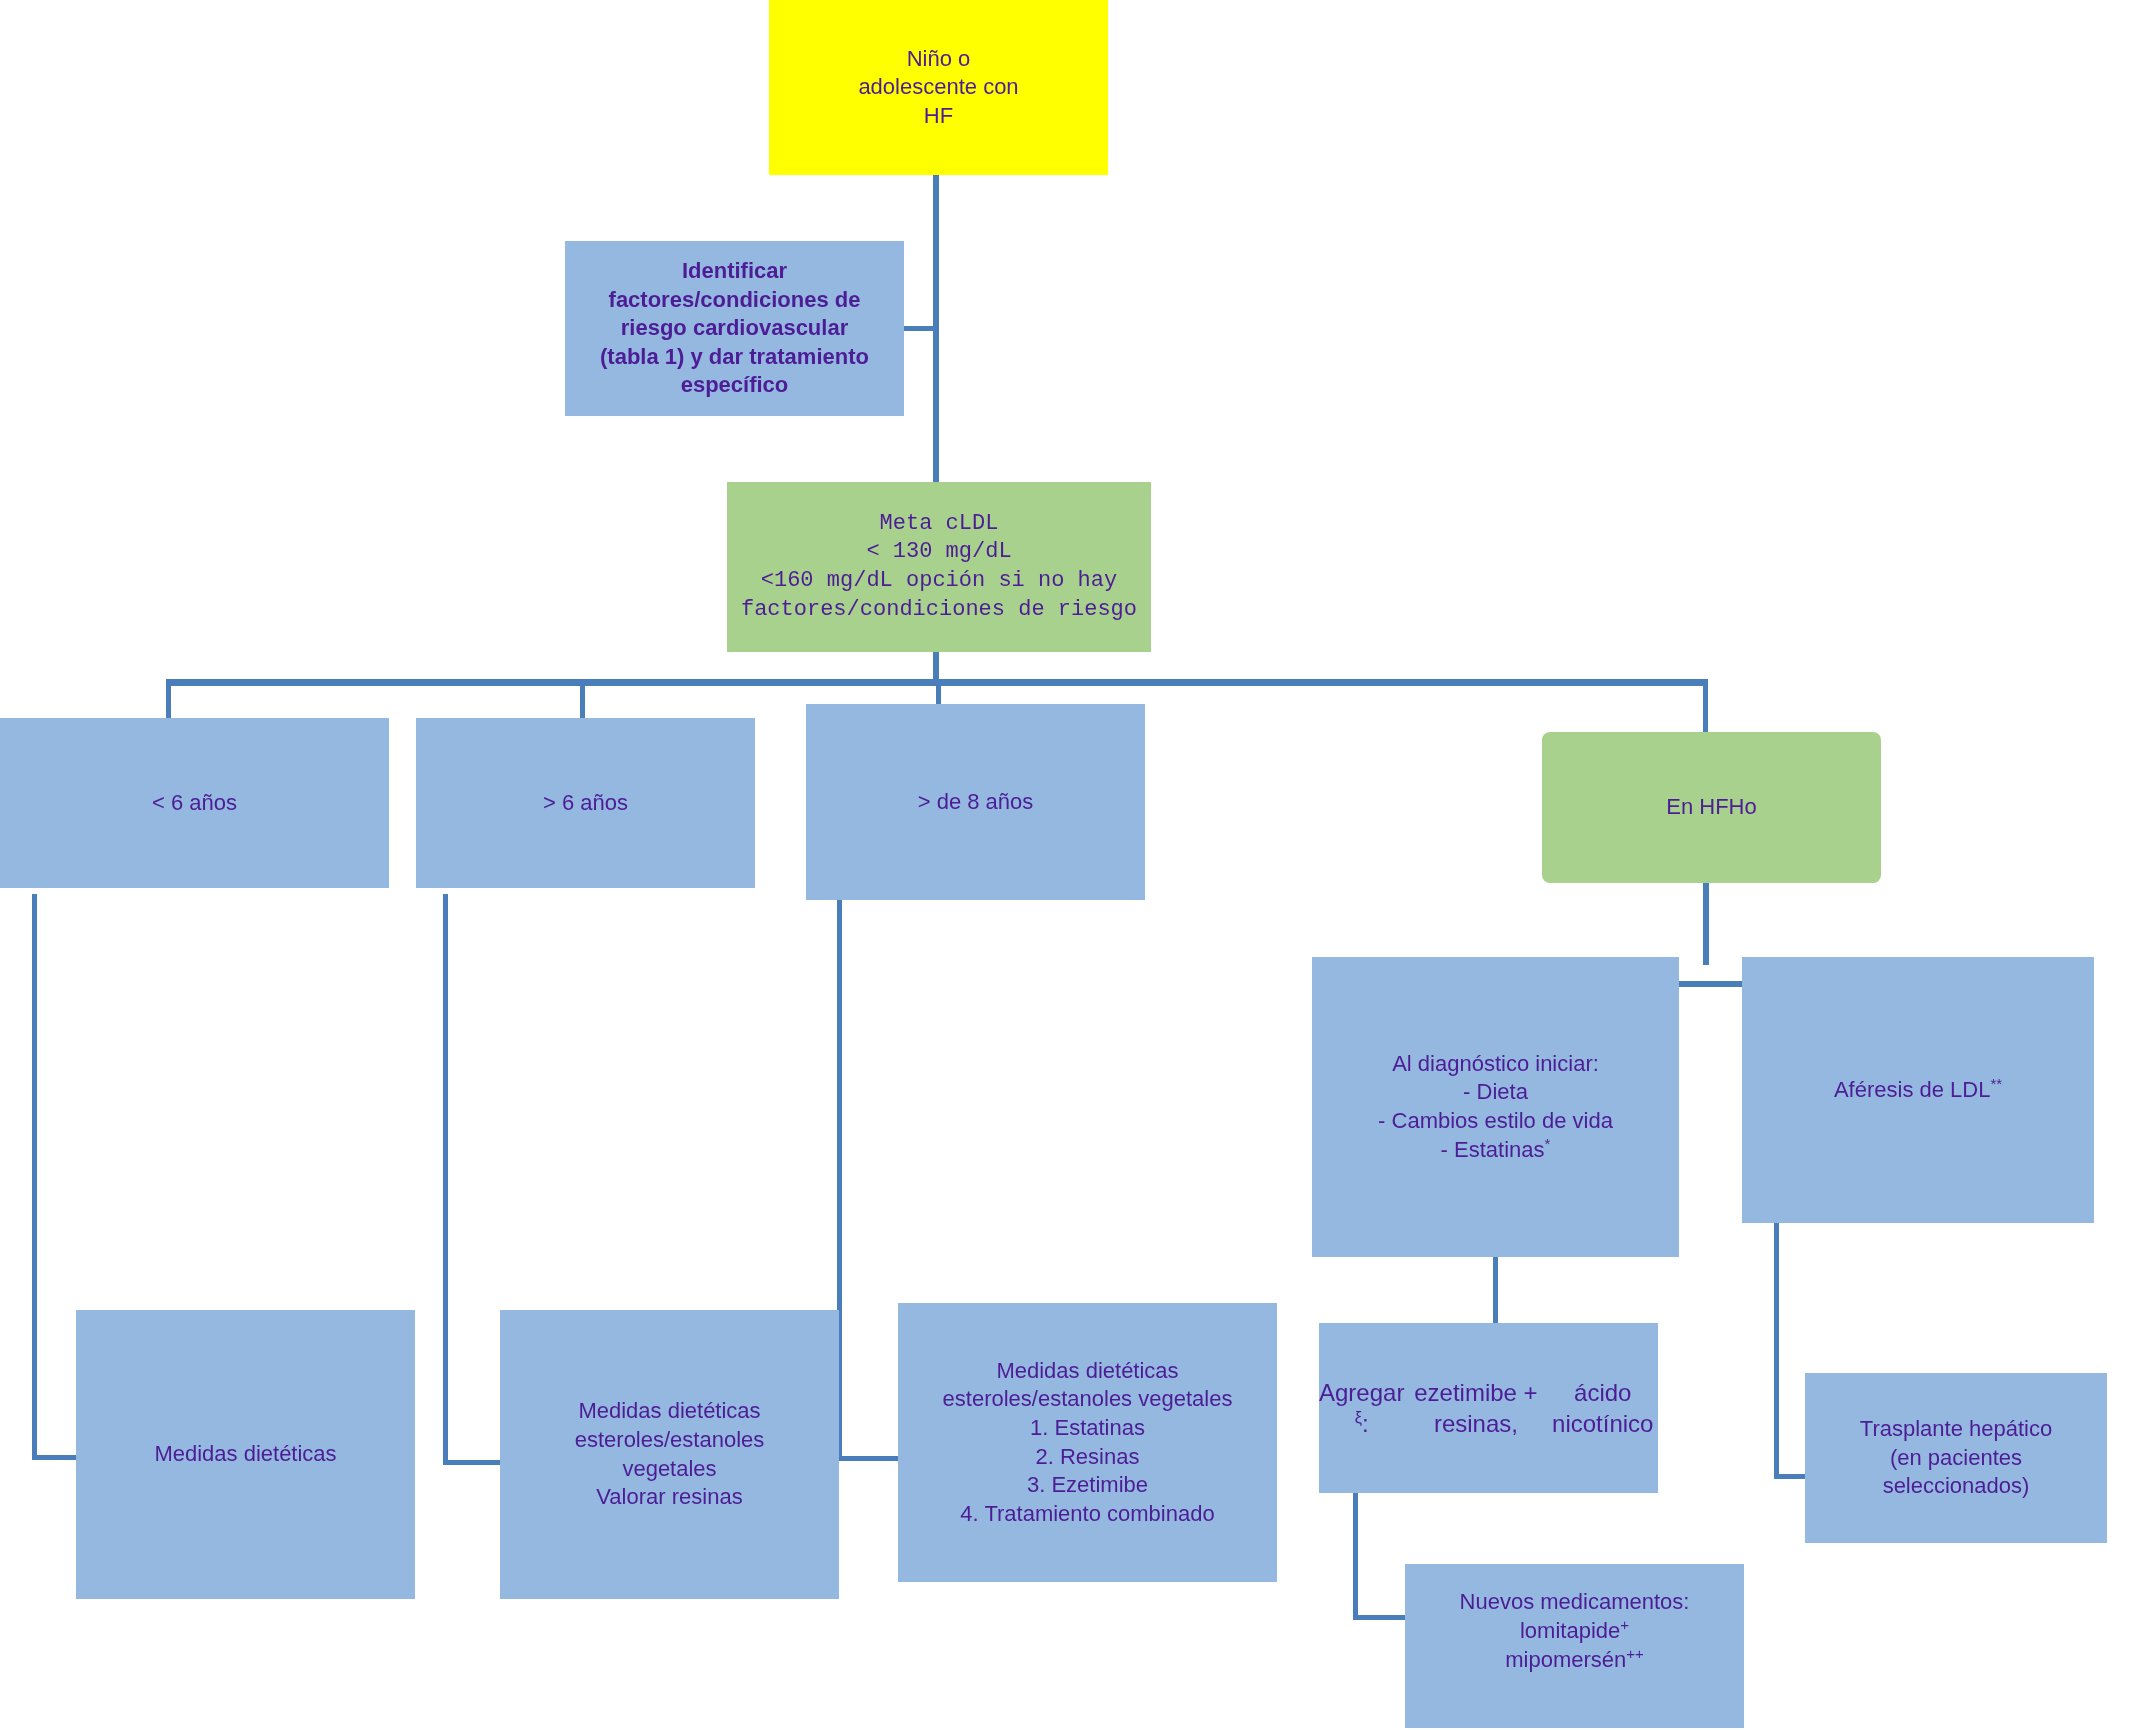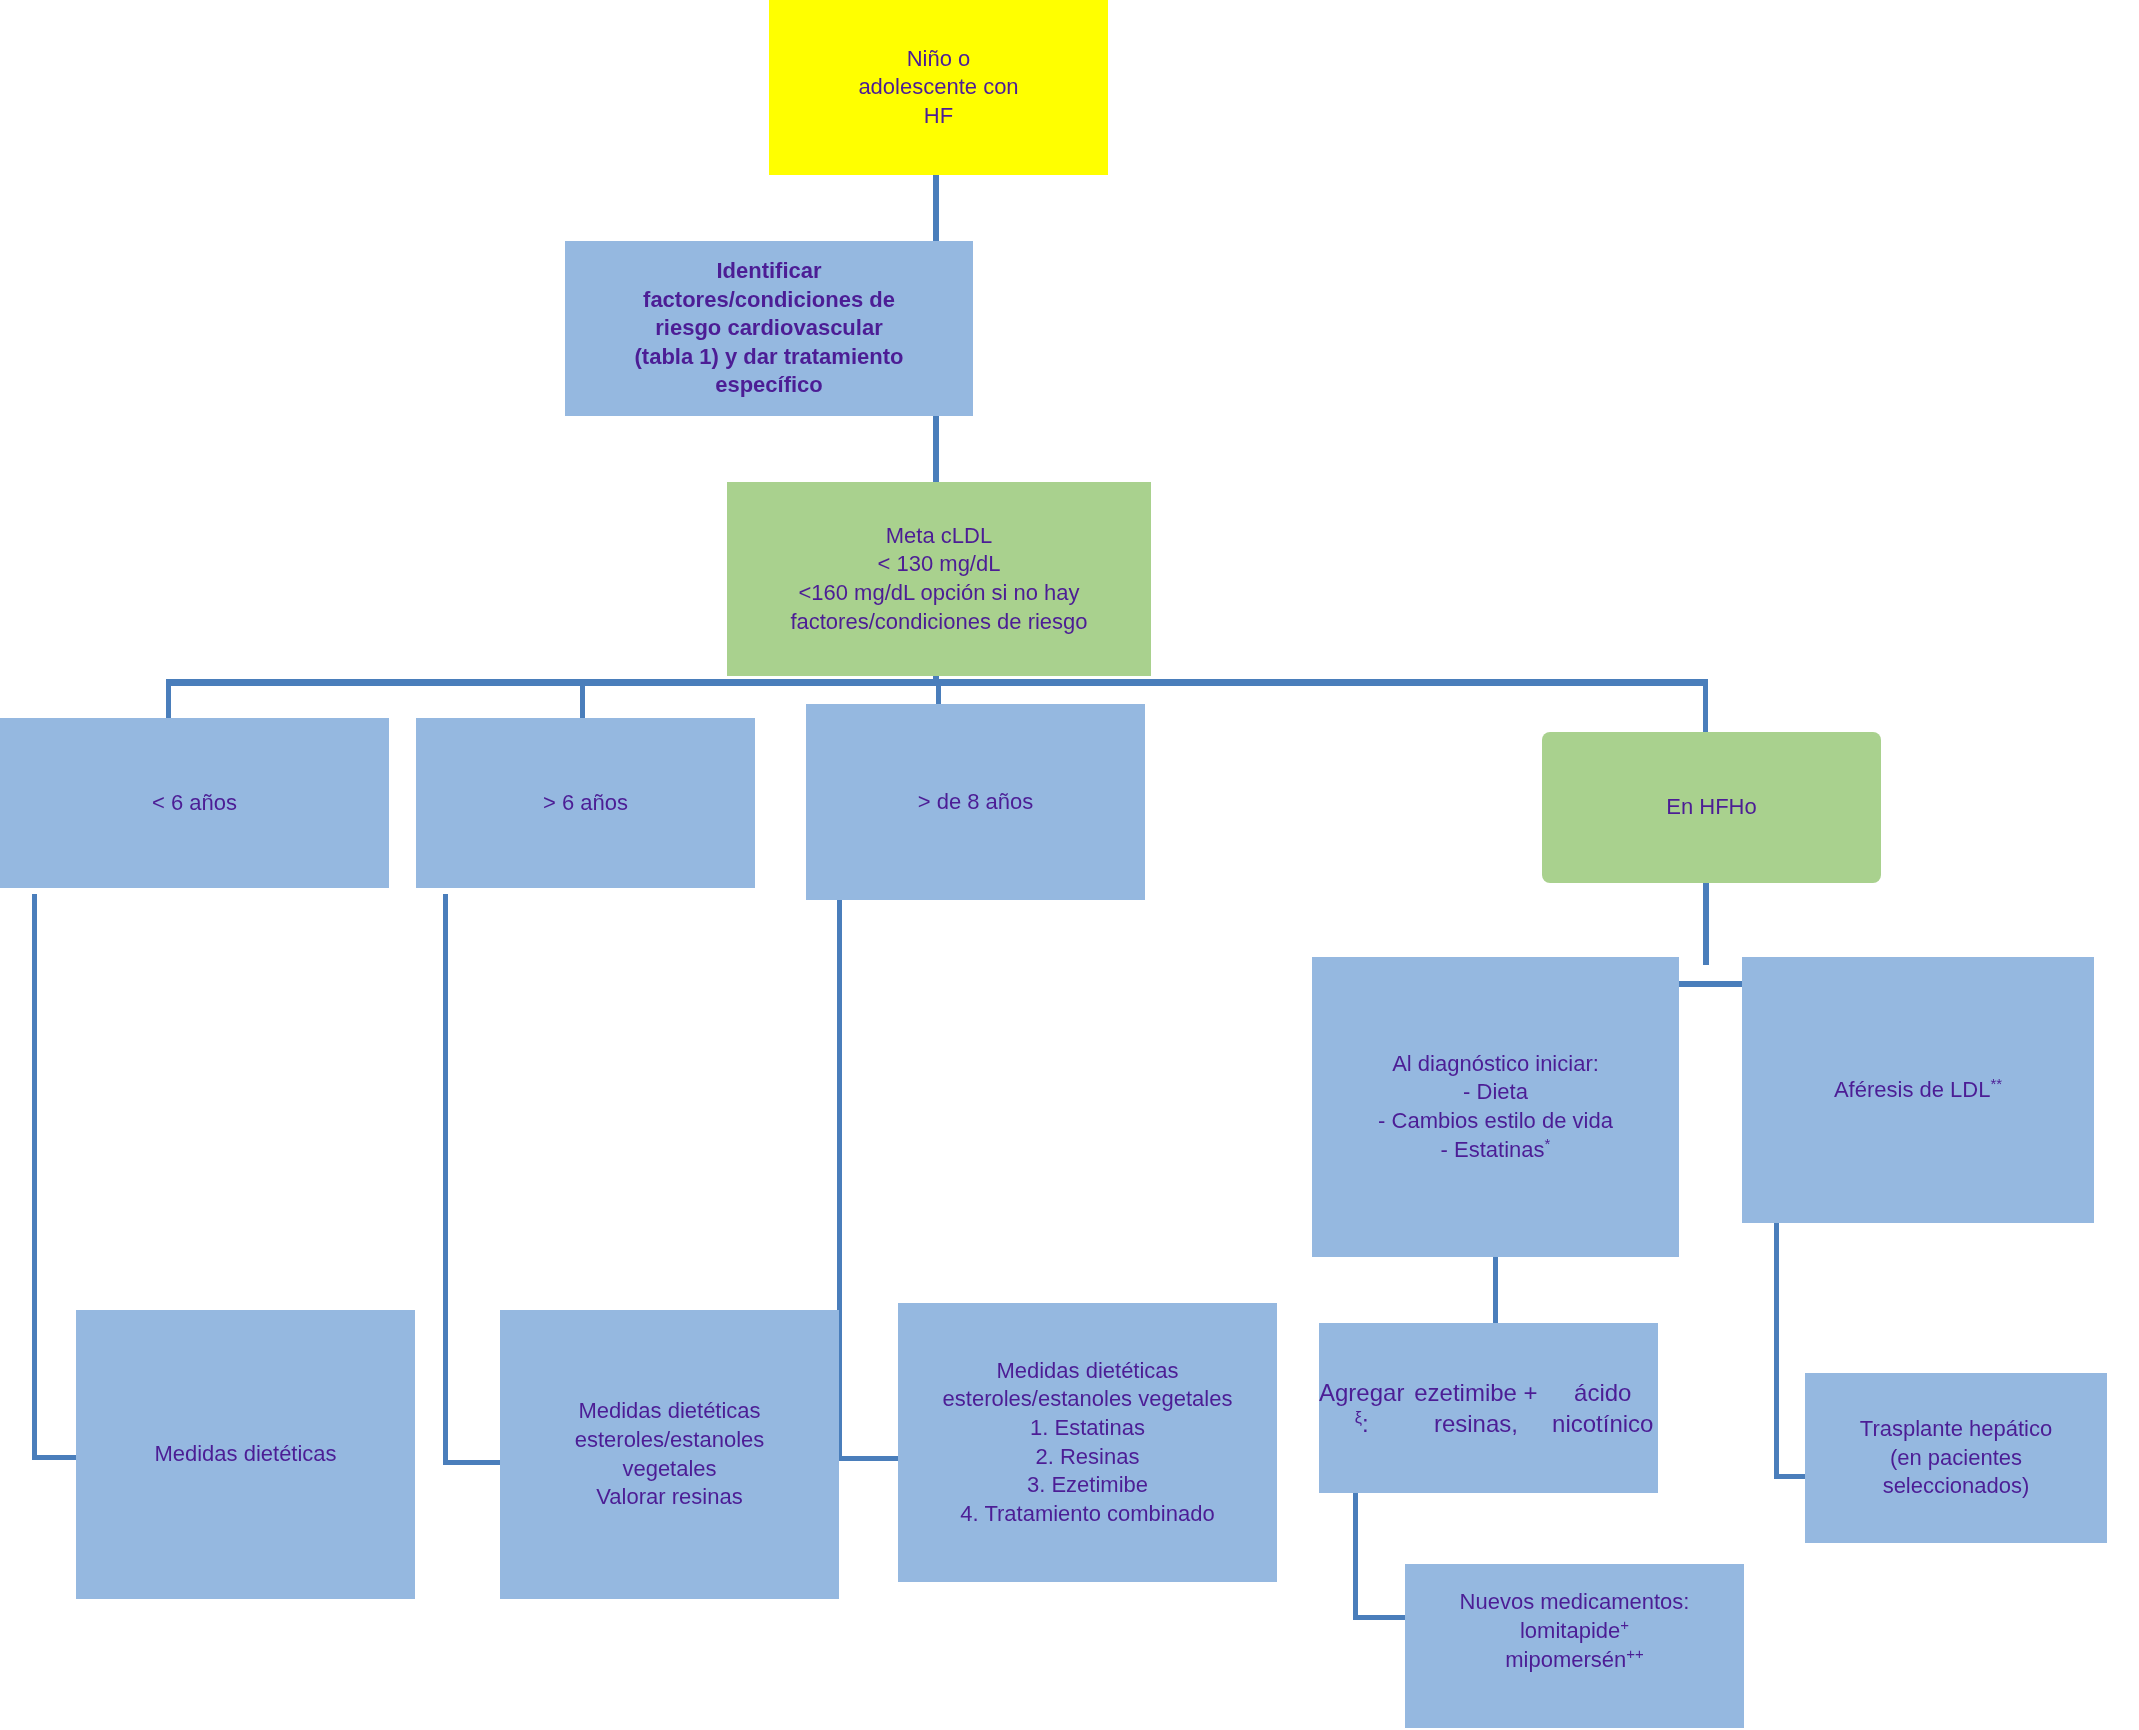--- a/index.html
+++ b/index.html
@@ -52,29 +52,29 @@
 
   <div class="conn" style="left:1774px;top:1223px;width:5.1px;height:256px;"></div>
   <div class="conn" style="left:1774px;top:1474px;width:31px;height:5.1px;"></div>
 
   <div class="node yellow" style="left:769px;top:0px;width:339px;height:175px;font-size:22px;">
     <span class="txt">Niño o
 adolescente con
 HF</span>
   </div>
 
-  <div class="node blue" style="left:565px;top:241px;width:408px;height:175px;font-size:22px;font-weight:bold;">
+  <div class="node blue" style="left:565px;top:241px;width:339px;height:175px;font-size:22px;font-weight:bold;">
     <span class="txt">Identificar
 factores/condiciones de
 riesgo cardiovascular
 (tabla 1) y dar tratamiento
 específico</span>
   </div>
 
-  <div class="node green" style="left:727px;top:482px;width:424px;height:194px;font-size:22px;">
+  <div class="node green" style="left:727px;top:482px;width:424px;height:170px;font-size:22px;font-family:Liberation Mono, monospace;">
     <span class="txt">Meta cLDL
 &lt; 130 mg/dL
 &lt;160 mg/dL opción si no hay
 factores/condiciones de riesgo</span>
   </div>
 
   <div class="node blue" style="left:0px;top:718px;width:389px;height:170px;font-size:22px;">
     <span class="txt">&lt; 6 años</span>
   </div>
 

